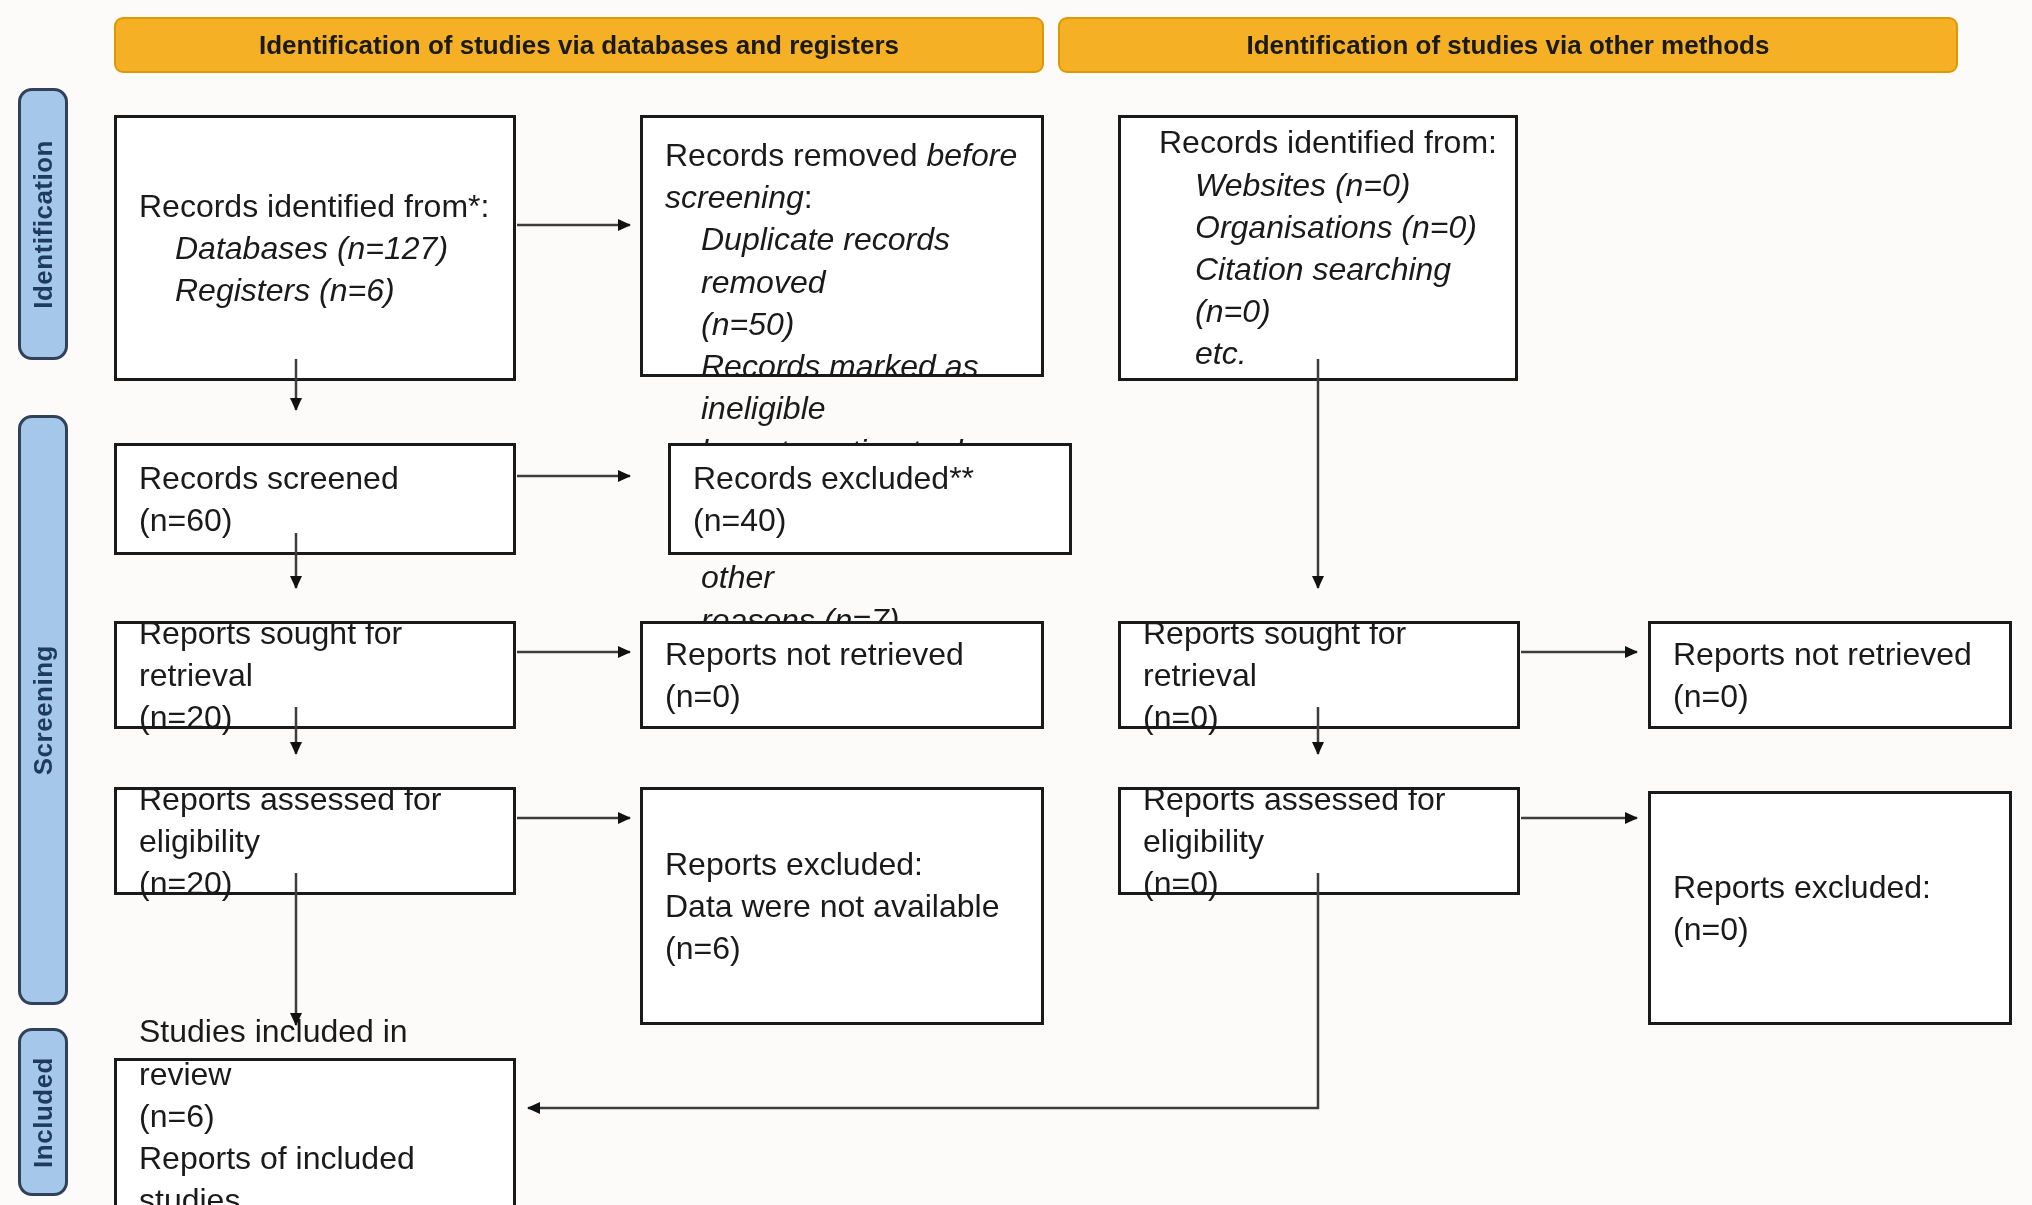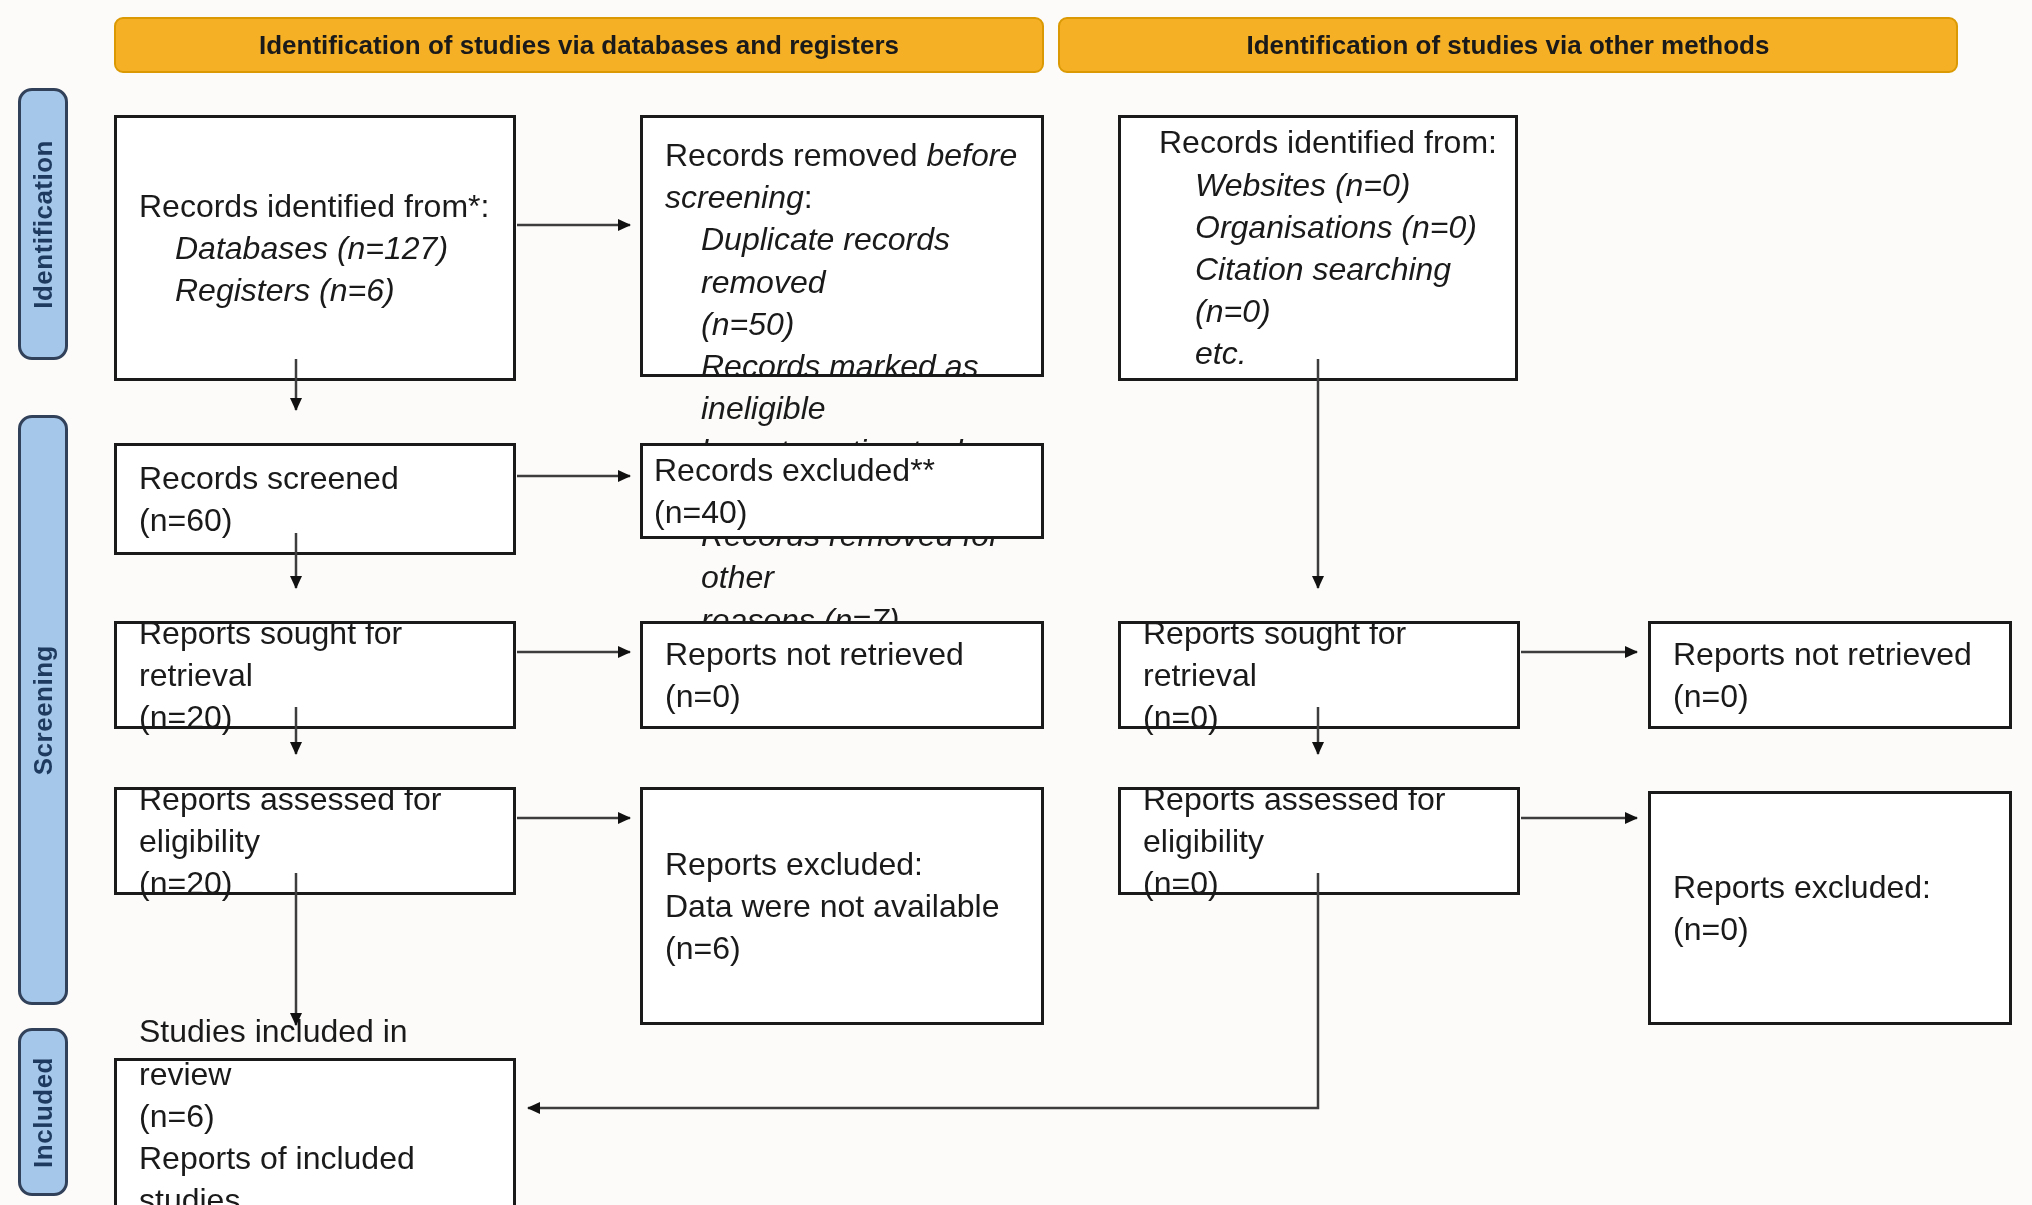--- a/index.html
+++ b/index.html
@@ -108,21 +108,21 @@
     <div class="indent">Websites (n=0)</div>
     <div class="indent">Organisations (n=0)</div>
     <div class="indent">Citation searching (n=0)</div>
     <div class="indent">etc.</div>
   </div>
 
   <div class="box" style="left:114px; top:420px; width:402px; height:112px;">
     <div class="pre">Records screened
 (n=60)</div>
   </div>
-  <div class="box" style="left:640px; top:420px; width:404px; height:96px;padding-left:11px;">
+  <div class="box" style="left:668px; top:420px; width:404px; height:112px;">
     <div class="pre">Records excluded**
 (n=40)</div>
   </div>
 
   <div class="box" style="left:114px; top:598px; width:402px; height:108px;">
     <div class="pre">Reports sought for retrieval
 (n=20)</div>
   </div>
   <div class="box" style="left:640px; top:598px; width:404px; height:108px;">
     <div class="pre">Reports not retrieved

